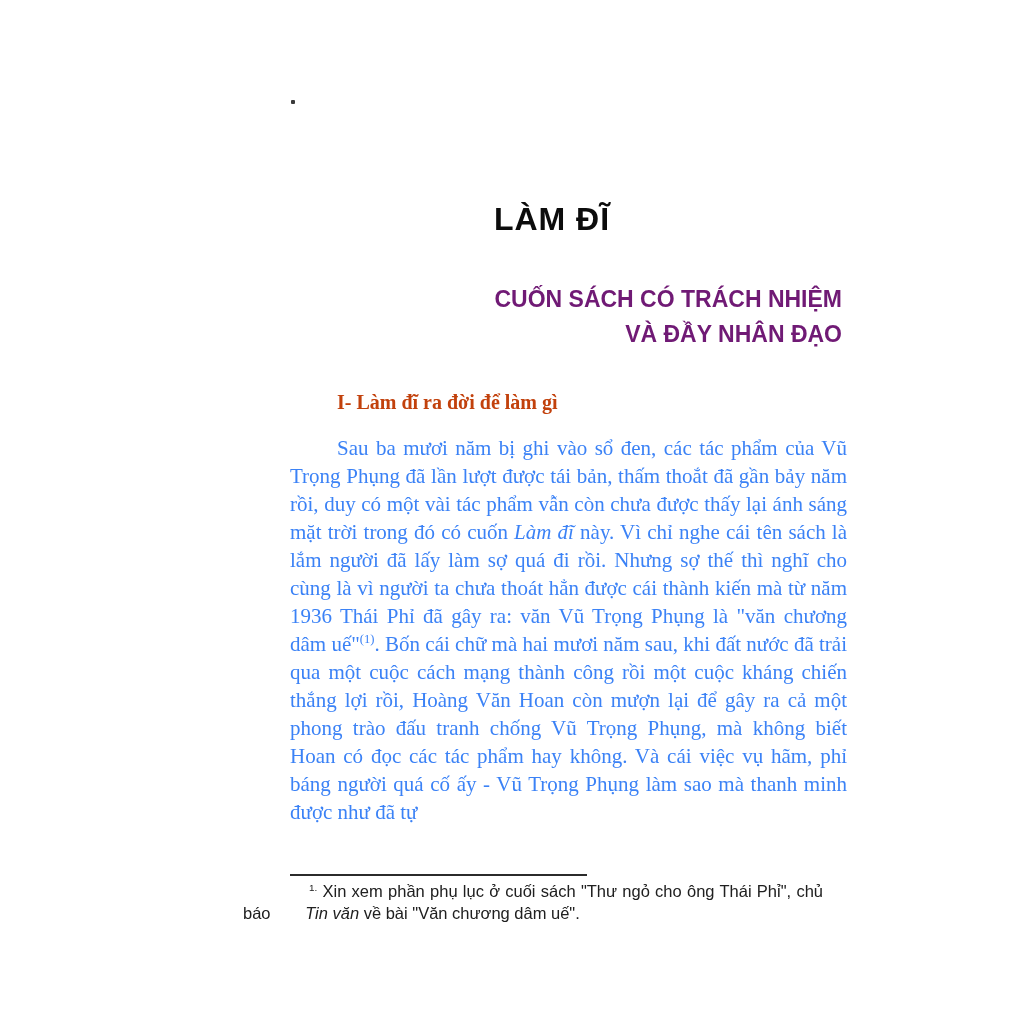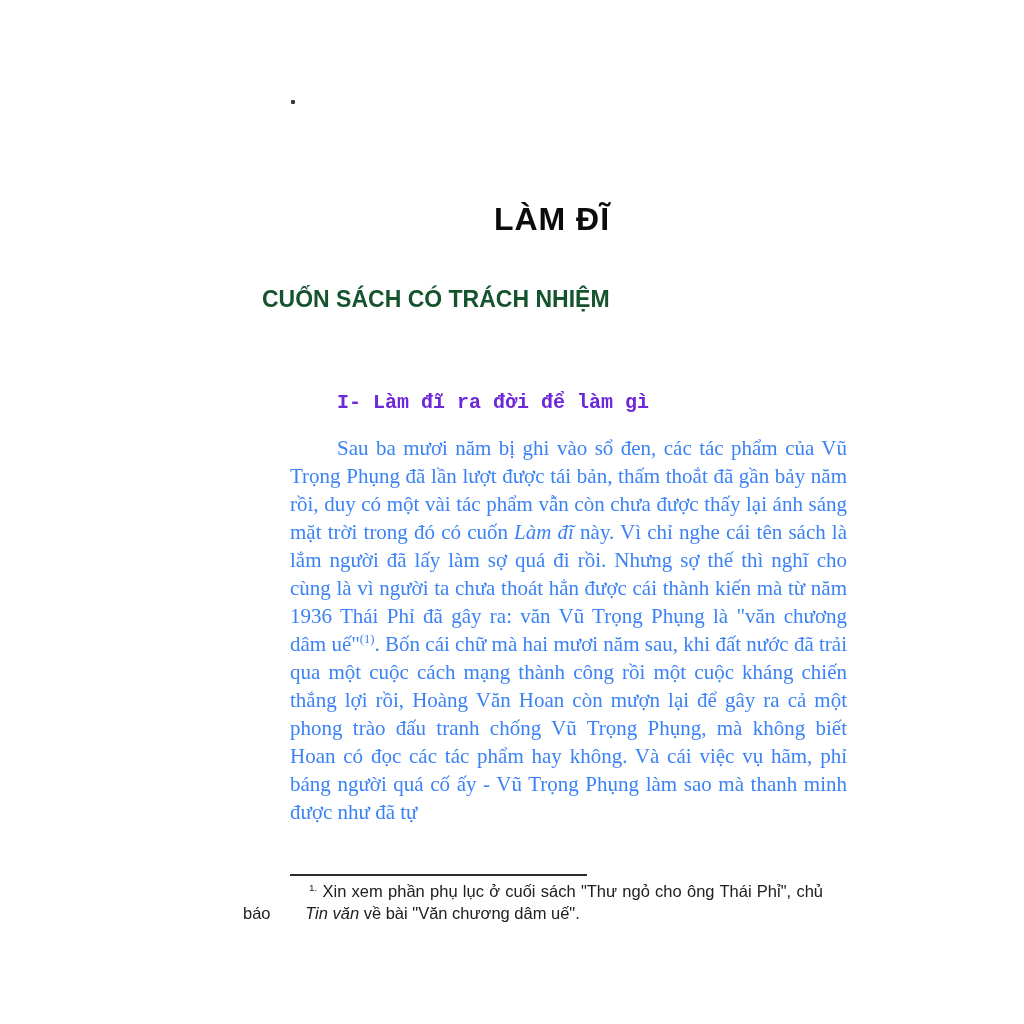--- a/index.html
+++ b/index.html
@@ -21,30 +21,30 @@
   }
   .title {
     position: absolute; left: 262px; top: 201px; width: 580px;
     text-align: center;
     font-family: "Liberation Sans", "DejaVu Sans", sans-serif;
     font-weight: bold; font-size: 32px; letter-spacing: 1px;
     color: #0c0c0c;
   }
   .subtitle {
     position: absolute; left: 262px; top: 282px; width: 580px;
-    text-align: left;
+    text-align: right;
     font-family: "Liberation Sans", "DejaVu Sans", sans-serif;
     font-weight: bold; font-size: 23px; line-height: 35px;
-    color: #14532d;
+    color: #701a75;
   }
   .section-heading {
     position: absolute; left: 337px; top: 391px;
-    font-family: Liberation Mono, monospace;
+    font-family: Liberation Serif, serif;
     font-weight: bold; font-size: 20px;
-    color: #6d28d9;
+    color: #c2410c;
   }
   .body-text {
     position: absolute; left: 290px; top: 434px; width: 557px;
     font-size: 21px; line-height: 28px;
     text-align: justify; text-indent: 47px;
     color: #3b82f6;
   }
   .body-text i { font-style: italic; }
   sup {
     font-size: 60%;
@@ -69,20 +69,21 @@
 <body>
 
 <div class="page">
 
   <div class="speck"></div>
 
   <h1 class="title">LÀM ĐĨ</h1>
 
   <div class="subtitle">
     <div>CUỐN SÁCH CÓ TRÁCH NHIỆM</div>
+    <div>VÀ ĐẦY NHÂN ĐẠO</div>
   </div>
 
   <h2 class="section-heading">I- Làm đĩ ra đời để làm gì</h2>
 
   <p class="body-text"><span>Sau ba mươi năm bị ghi vào sổ đen, các tác phẩm của Vũ Trọng Phụng đã lần lượt được tái bản, thấm thoắt đã gần bảy năm rồi, duy có một vài tác phẩm vẫn còn chưa được thấy lại ánh sáng mặt trời trong đó có cuốn </span><i>Làm đĩ</i><span> này. Vì chỉ nghe cái tên sách là lắm người đã lấy làm sợ quá đi rồi. Nhưng sợ thế thì nghĩ cho cùng là vì người ta chưa thoát hẳn được cái thành kiến mà từ năm 1936 Thái Phỉ đã gây ra: văn Vũ Trọng Phụng là "văn chương dâm uế"</span><sup>(1)</sup><span>. Bốn cái chữ mà hai mươi năm sau, khi đất nước đã trải qua một cuộc cách mạng thành công rồi một cuộc kháng chiến thắng lợi rồi, Hoàng Văn Hoan còn mượn lại để gây ra cả một phong trào đấu tranh chống Vũ Trọng Phụng, mà không biết Hoan có đọc các tác phẩm hay không. Và cái việc vụ hãm, phỉ báng người quá cố ấy - Vũ Trọng Phụng làm sao mà thanh minh được như đã tự</span></p>
 
   <div class="footnote-rule"></div>
 
   <p class="footnote"><sup>1.</sup><span> Xin xem phần phụ lục ở cuối sách "Thư ngỏ cho ông Thái Phỉ", chủ báo </span><i>Tin văn</i><span> về bài "Văn chương dâm uế".</span></p>
 

